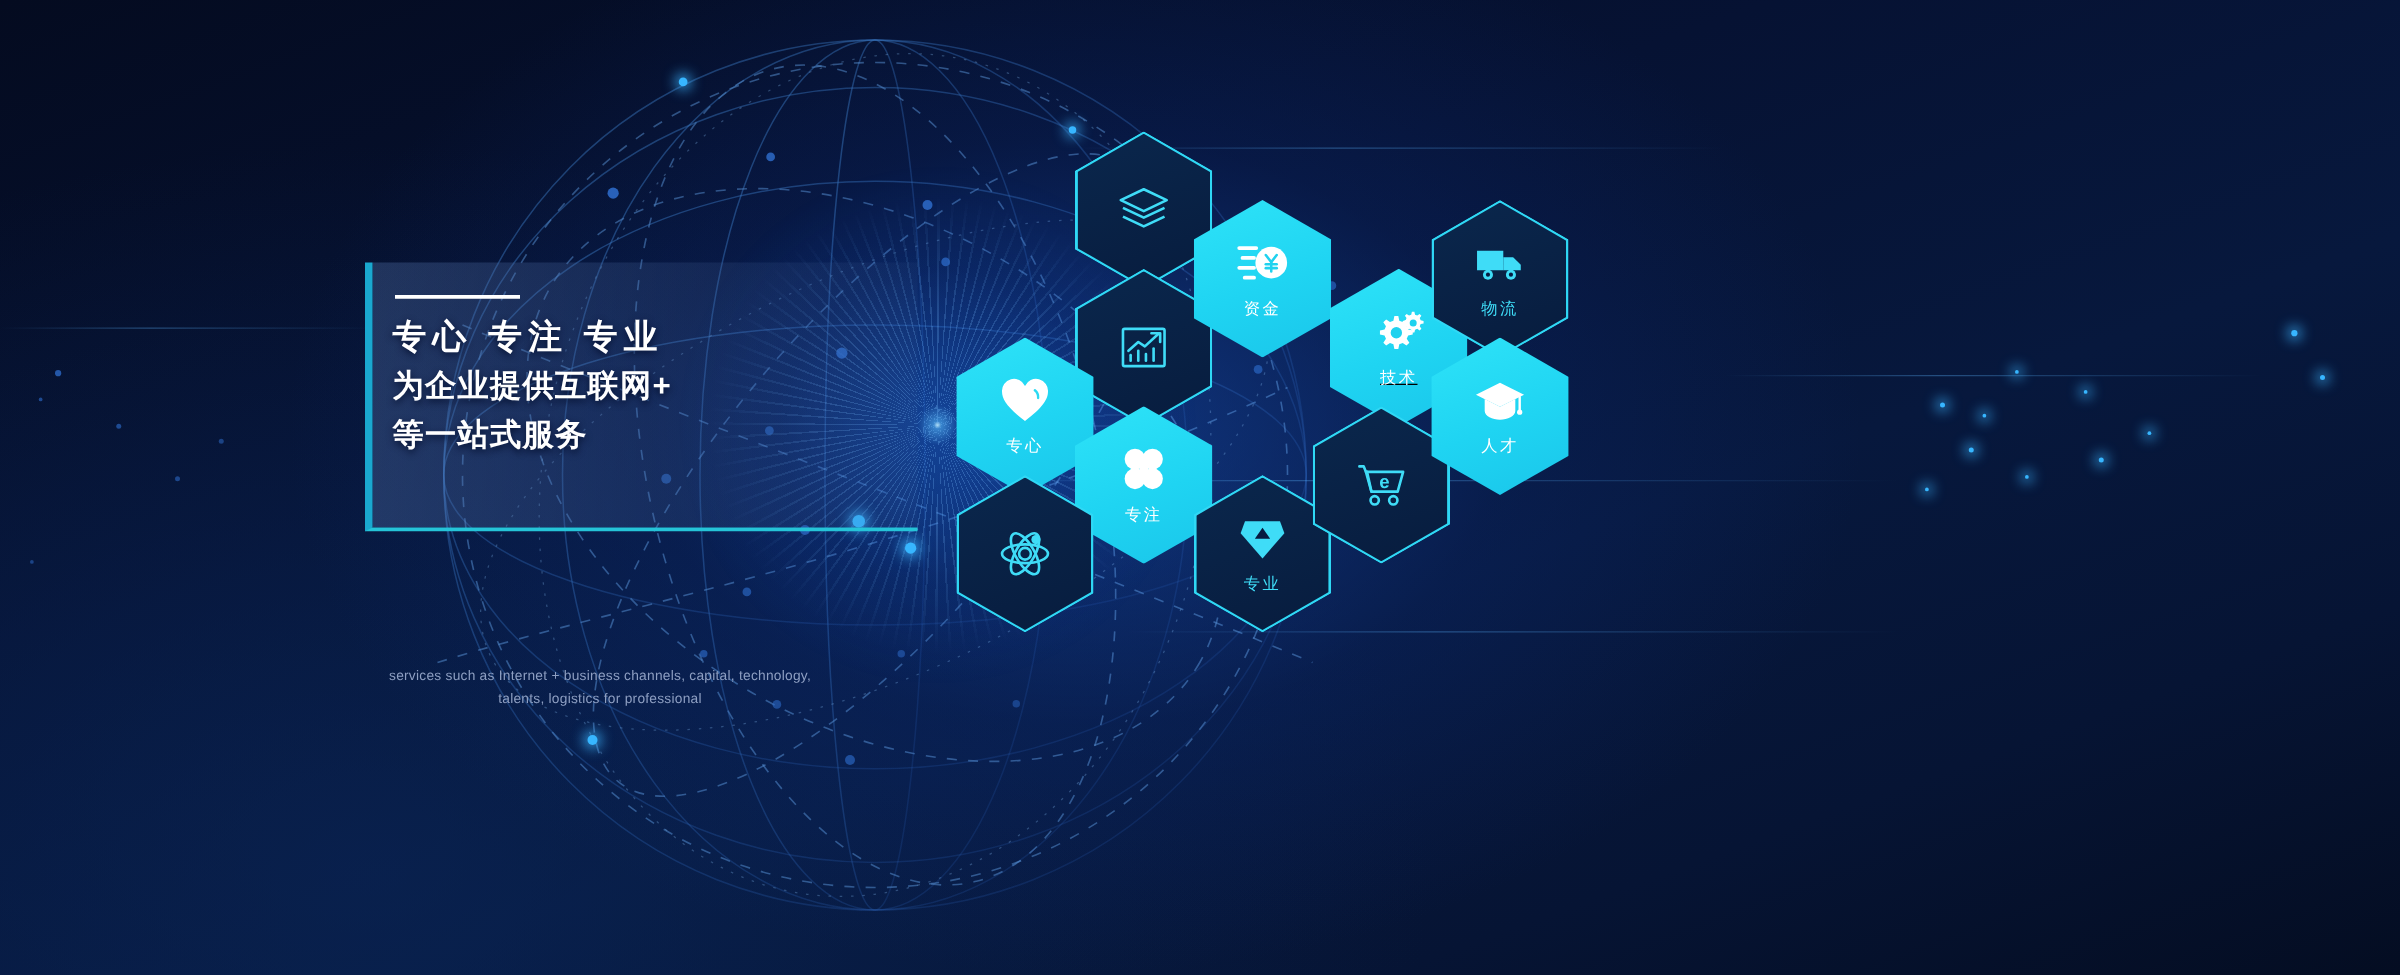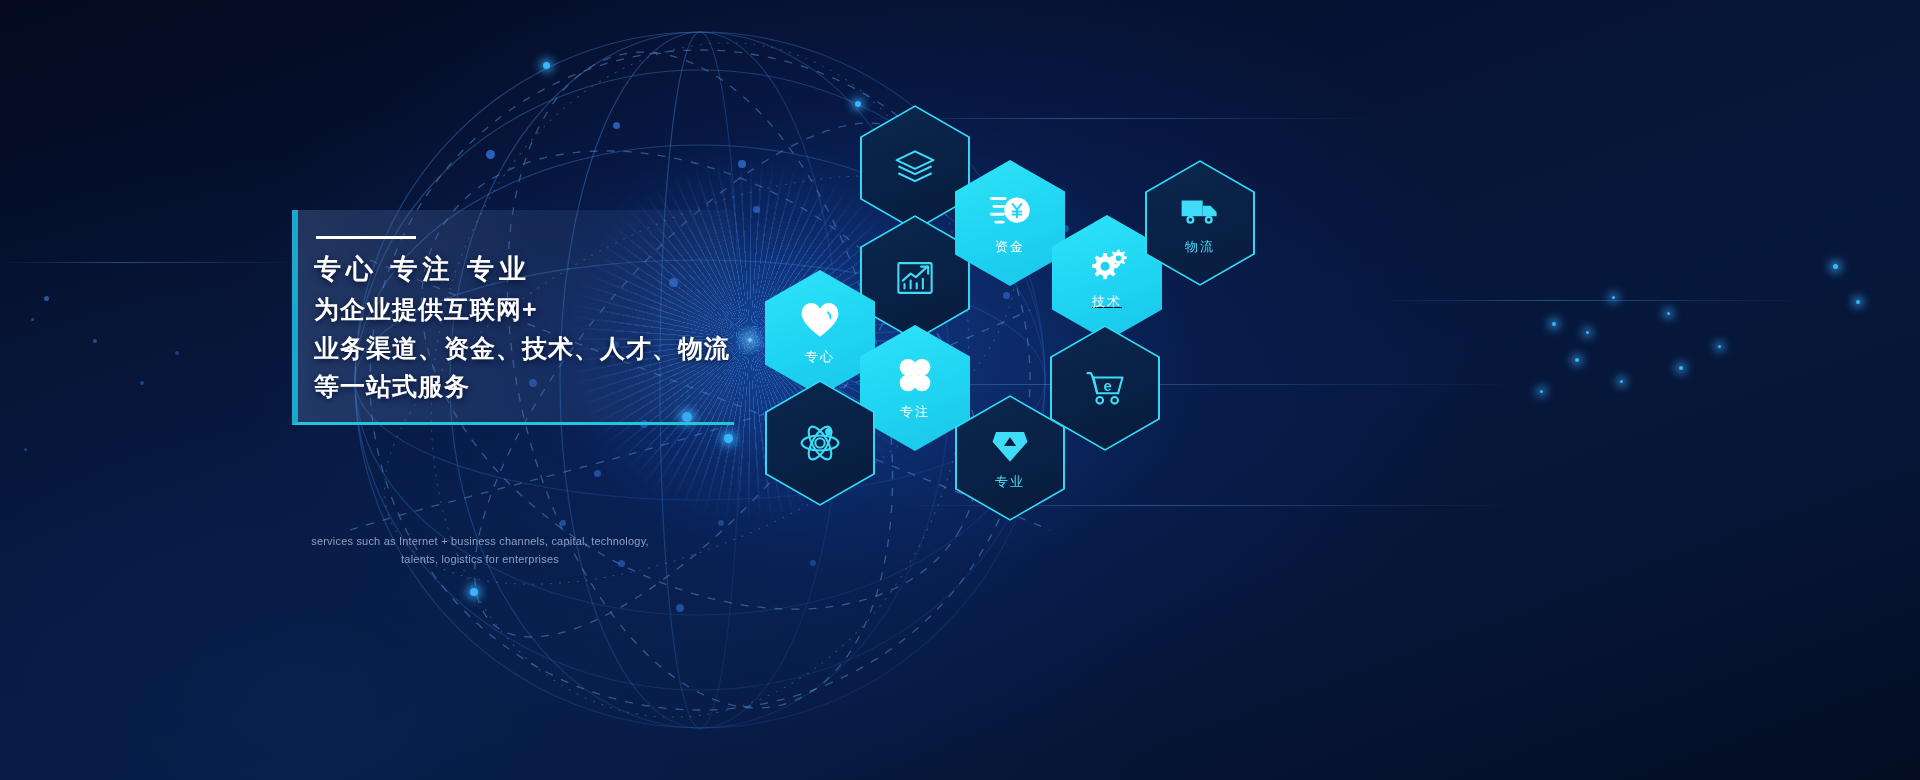--- a/index.html
+++ b/index.html
@@ -150,28 +150,27 @@
     <div class="dot glow" style="left:1718px;top:345px;width:3px;height:3px;"></div>
     <div class="dot glow" style="left:1833px;top:264px;width:5px;height:5px;"></div>
     <div class="dot glow" style="left:1856px;top:300px;width:4px;height:4px;"></div>
   </div>
 
   <div class="panel">
     <div class="panel-rule"></div>
     <div class="headlines">
       <div class="h1">专心 专注 专业</div>
       <div class="h2">为企业提供互联网+</div>
-      <div class="h2">业务渠道、资金、技术、人才、物流</div>
       <div class="h2">等一站式服务</div>
     </div>
   </div>
 
   <div class="subtitle">
     <div>services such as Internet + business channels, capital, technology,</div>
-    <div>talents, logistics for enterprises</div>
+    <div>talents, logistics for professional</div>
   </div>
 
   <div class="hexwrap" id="hexwrap">
       <div class="hex outline noLabel" style="left: 120px; top: 0px;">
         <div class="hexborder"></div>
         <div class="hexinner"></div>
         <div class="hexcontent">
           <span>
             <svg class="ico" viewBox="0 0 48 48">
               <g fill="none" stroke="#3fdcf7" stroke-width="2.4" stroke-linejoin="round">
@@ -259,34 +258,34 @@
                 <path d="M27 16 l5 6.5 l5 -6.5"></path>
                 <path d="M32 22.5 V31"></path>
                 <path d="M27 24.5 h10"></path>
                 <path d="M27 28 h10"></path>
               </g>
             </svg>
           </span>
           <span class="lbl">资金</span>
         </div>
       </div>
-      <div class="hex outline" style="left: 215px; top: 290px;">
+      <div class="hex outline" style="left: 215px; top: 275px;">
         <div class="hexborder"></div>
         <div class="hexinner"></div>
         <div class="hexcontent">
           <span>
             <svg class="ico" viewBox="0 0 48 48">
               <path d="M8 8 H40 L44 19 L24 42 L4 19 Z" fill="#3fdcf7"></path>
               <path d="M24 14 L31 24 H17 Z" fill="#071a40"></path>
             </svg>
           </span>
           <span class="lbl">专业</span>
         </div>
       </div>
-      <div class="hex filled" style="left: 312px; top: 110px; text-decoration: underline;">
+      <div class="hex filled" style="left: 324px; top: 110px; text-decoration: underline;">
         <div class="hexcontent">
           <span>
             <svg class="ico" viewBox="0 0 48 48">
               <g fill="#ffffff">
                 <path d="M20 9 l3.6 0 .9 4.2 3.1 1.3 3.5-2.4 2.6 2.6-2.4 3.5 1.3 3.1 4.2.9v3.6l-4.2.9-1.3 3.1 2.4 3.5-2.6 2.6-3.5-2.4-3.1 1.3-.9 4.2H20l-.9-4.2-3.1-1.3-3.5 2.4-2.6-2.6 2.4-3.5-1.3-3.1-4.2-.9v-3.6l4.2-.9 1.3-3.1-2.4-3.5 2.6-2.6 3.5 2.4 3.1-1.3z"></path>
               </g>
               <circle cx="21.8" cy="24.2" r="5.2" fill="#1fd2ef"></circle>
               <g fill="#ffffff">
                 <path d="M36 5 l2.3 0 .6 2.7 2 .8 2.2-1.5 1.6 1.6-1.5 2.2.8 2 2.7.6v2.3l-2.7.6-.8 2 1.5 2.2-1.6 1.6-2.2-1.5-2 .8-.6 2.7H36l-.6-2.7-2-.8-2.2 1.5-1.6-1.6 1.5-2.2-.8-2-2.7-.6v-2.3l2.7-.6.8-2-1.5-2.2 1.6-1.6 2.2 1.5 2-.8z"></path>
               </g>
@@ -324,15 +323,28 @@
               <path d="M27 18 h9 l7 7 v5 h-16 Z" fill="#3fdcf7"></path>
               <circle cx="13" cy="34" r="4.6" fill="#3fdcf7"></circle>
               <circle cx="34" cy="34" r="4.6" fill="#3fdcf7"></circle>
               <circle cx="13" cy="34" r="1.9" fill="#071a40"></circle>
               <circle cx="34" cy="34" r="1.9" fill="#071a40"></circle>
             </svg>
           </span>
           <span class="lbl">物流</span>
         </div>
       </div>
+      <div class="hex filled" style="left: 405px; top: 165px;">
+        <div class="hexcontent">
+          <span>
+            <svg class="ico" viewBox="0 0 48 48">
+              <path d="M24 7 L46 18 L24 29 L2 18 Z" fill="#ffffff"></path>
+              <path d="M10 22 V33 C10 37.5 17 41 24 41 C31 41 38 37.5 38 33 V22 L24 29 Z" fill="#ffffff"></path>
+              <path d="M42 20 V32" stroke="#ffffff" stroke-width="2.2" stroke-linecap="round" fill="none"></path>
+              <circle cx="42" cy="34" r="2.4" fill="#ffffff"></circle>
+            </svg>
+          </span>
+          <span class="lbl">人才</span>
+        </div>
+      </div>
     </div>
 
 </div>
 
 </body></html>

